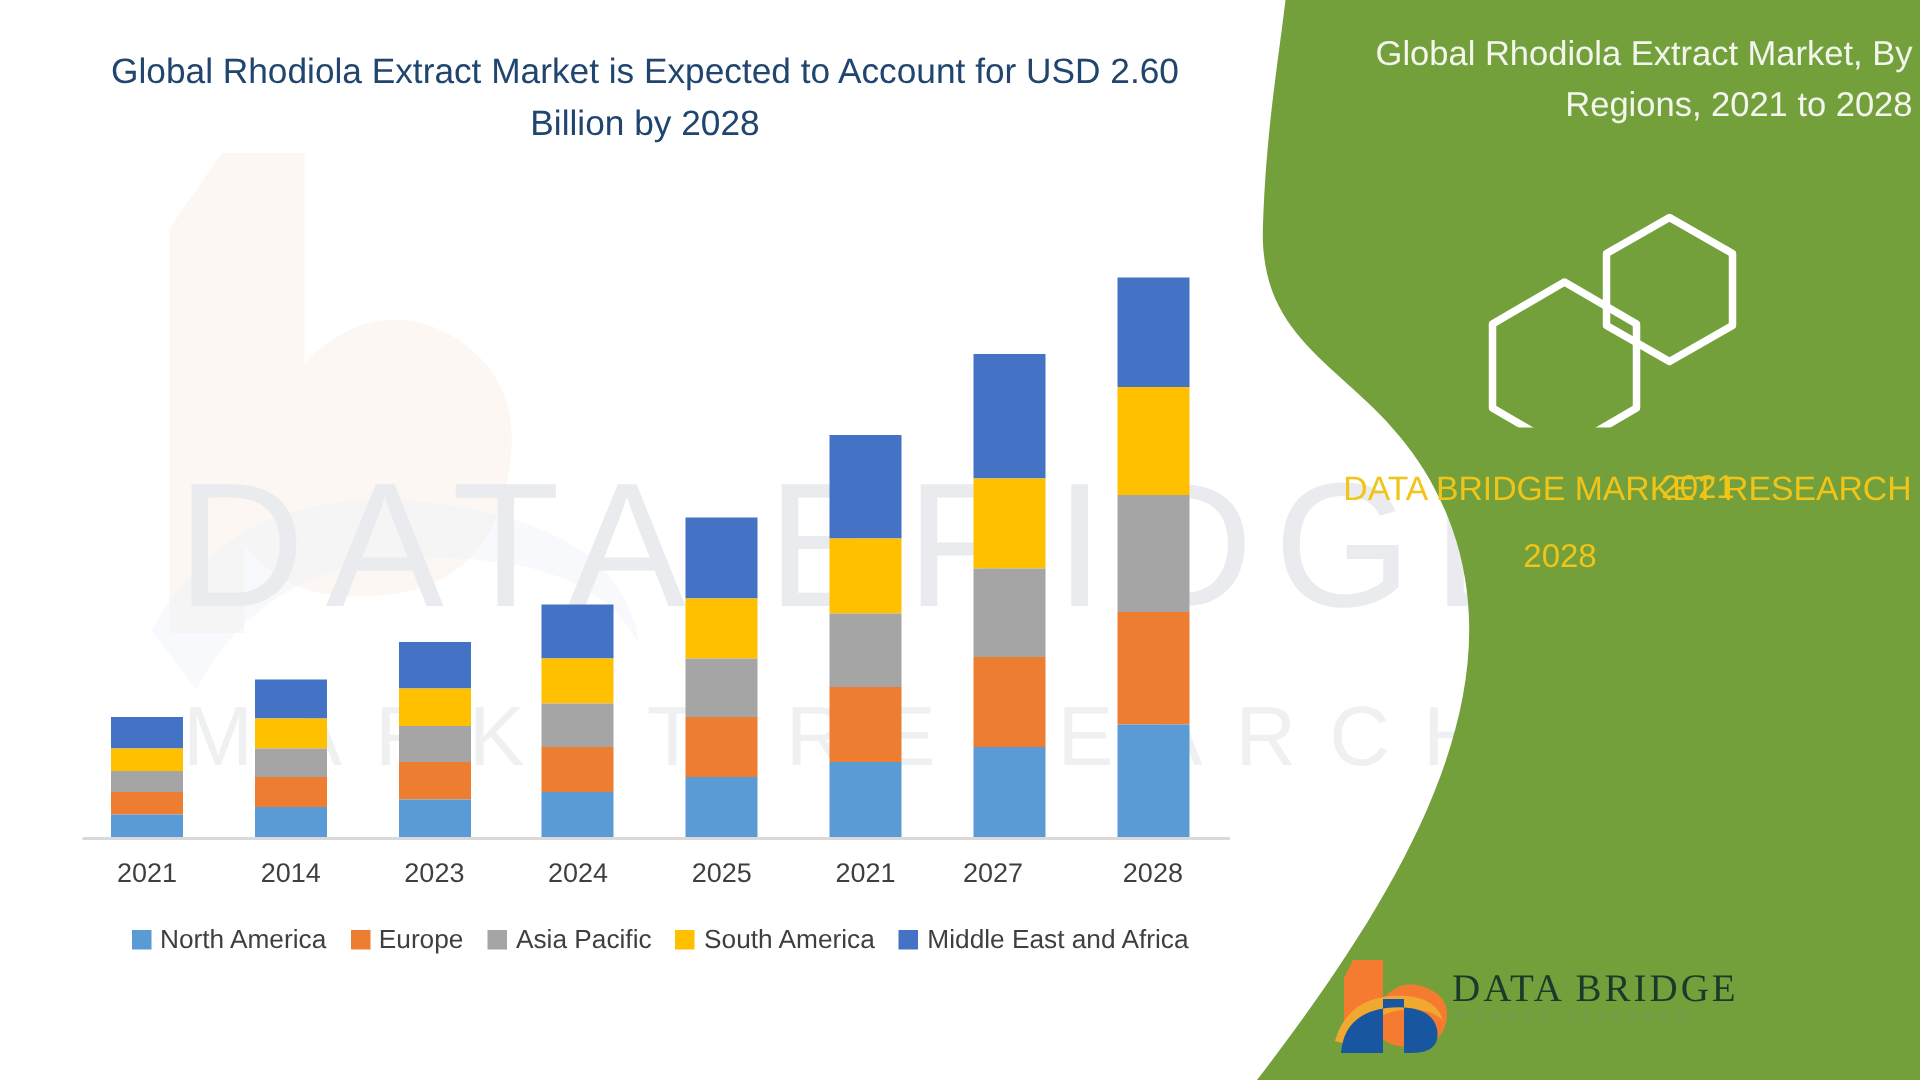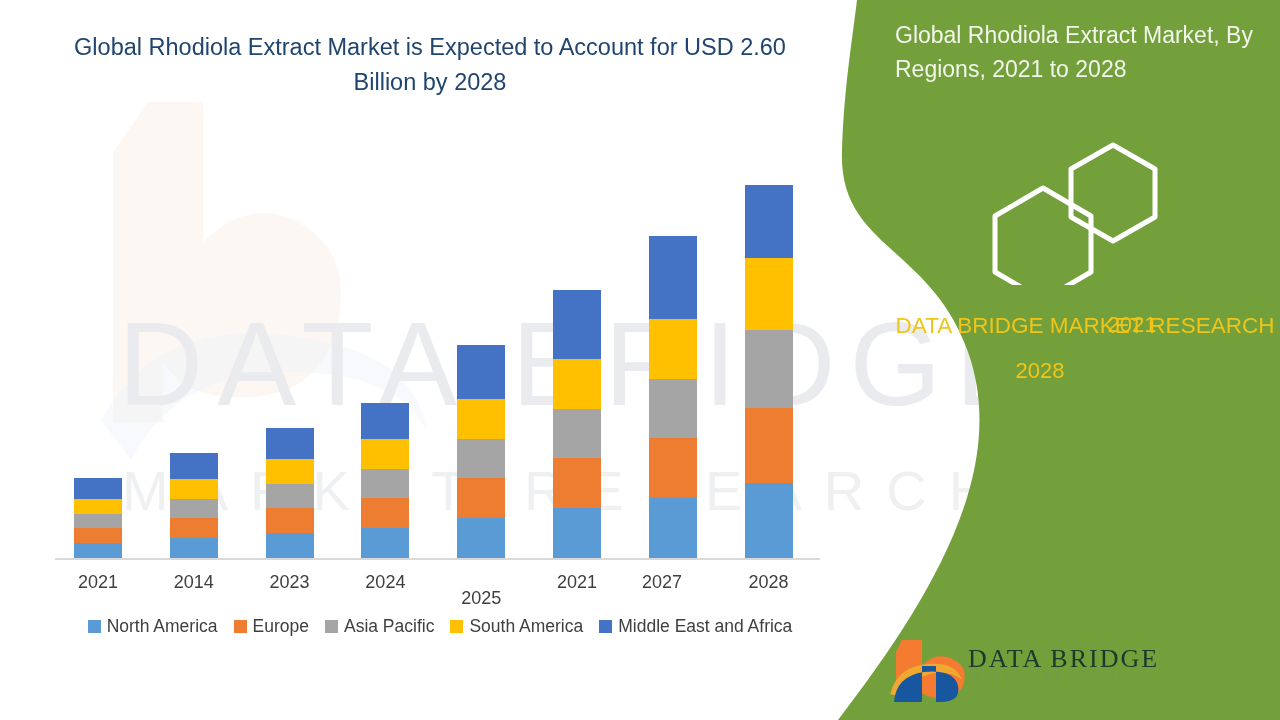--- a/index.html
+++ b/index.html
@@ -61,21 +61,21 @@
   .leg-swatch { width:13px; height:13px; flex:none; }
   .leg-text { font-size:17.5px; color:#3f3f3f; }
 
   
   .green-panel {
     position:absolute; left:0; top:0; width:1280px; height:720px;
     pointer-events:none;
   }
   .gp-content { position:absolute; left:900px; top:0; width:380px; height:720px; }
   .gp-title {
-    position:absolute; left:-5px; top:18px; width:380px; text-align:left;
+    position:absolute; left:-5px; top:18px; width:380px; text-align:right;
     color:#f2f6ec; font-size:23px; line-height:34px; font-weight:400;
   }
   .hexwrap { position:absolute; left:85px; top:140px; width:200px; height:145px; }
   .hex-label {
     position:absolute; color:#f0c419; font-size:22px; font-weight:400;
     text-align:center;
   }
   .hex-2021-label { left:107px; top:172px; width:80px; }
   .hex-2028-label { left:10px; top:218px; width:90px; }
   .gp-brand {
@@ -172,21 +172,21 @@
           <div class="seg" style="height: 78px; background: rgb(165, 165, 165);"></div>
           <div class="seg" style="height: 72px; background: rgb(255, 192, 0);"></div>
           <div class="seg" style="height: 73px; background: rgb(68, 114, 196);"></div>
         </div>
       </div>
     <div class="xlabels" id="xlabels">
         <div class="xlab" style="left: 50px;">2021</div>
         <div class="xlab" style="left: 145.8px;">2014</div>
         <div class="xlab" style="left: 241.6px;">2023</div>
         <div class="xlab" style="left: 337.4px;">2024</div>
-        <div class="xlab" style="left: 433.2px; margin-top: 16px;">2025</div>
+        <div class="xlab" style="left: 433.2px;">2025</div>
         <div class="xlab" style="left: 529px;">2021</div>
         <div class="xlab" style="left: 614px;">2027</div>
         <div class="xlab" style="left: 720.6px;">2028</div>
       </div>
   </div>
 
   <div class="legend" id="legend">
       <div class="leg-item">
         <span class="leg-swatch" style="background: rgb(91, 155, 213);"></span>
         <span class="leg-text">North America</span>

